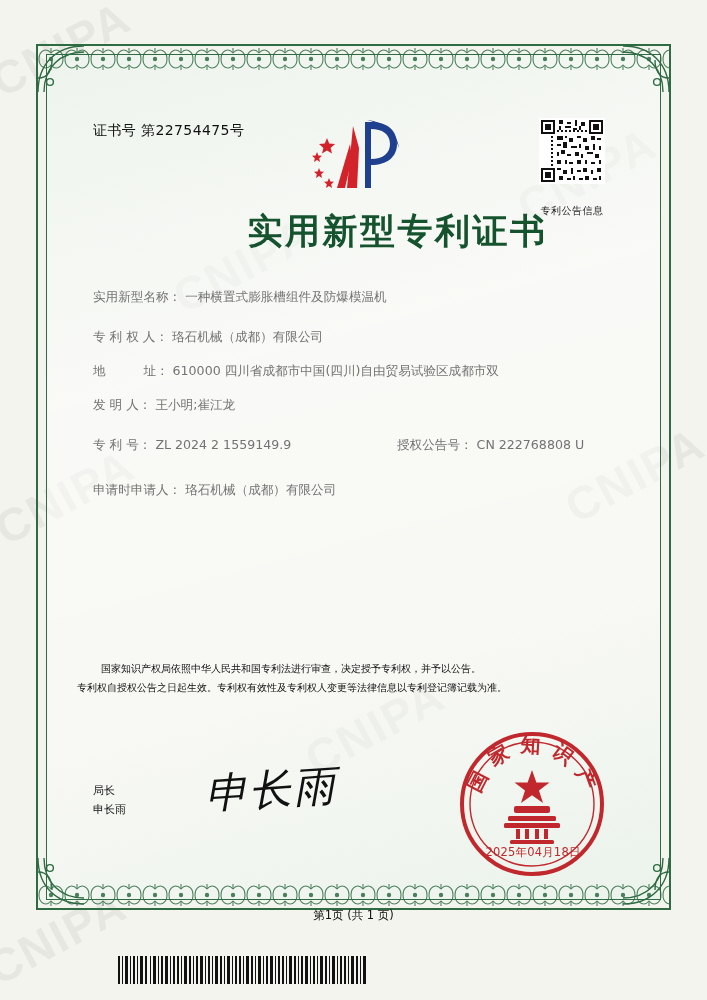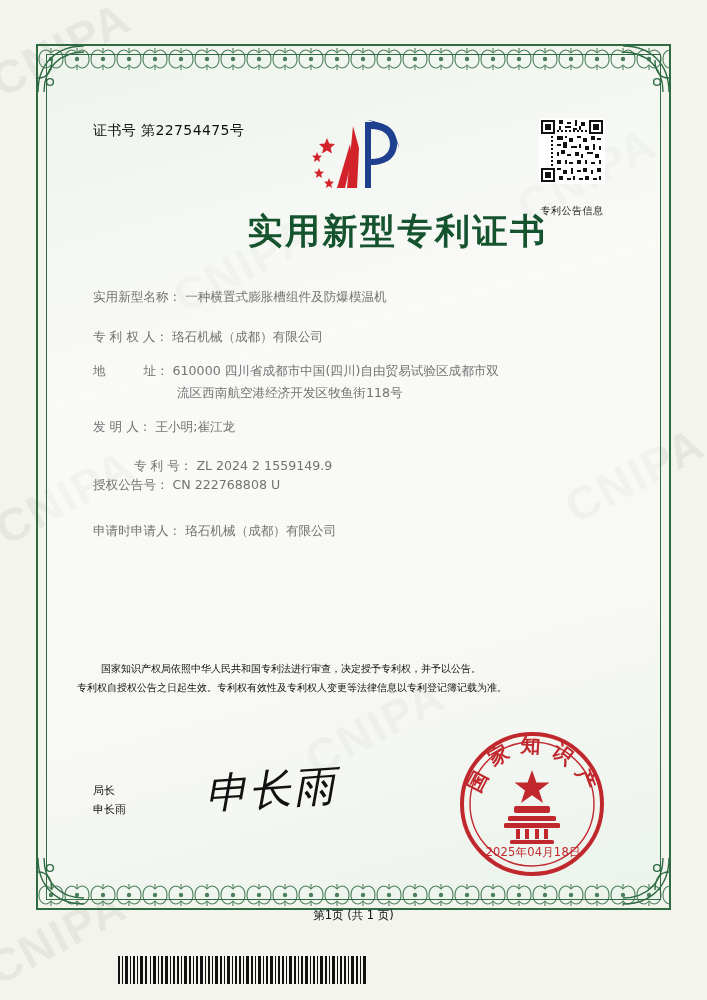--- a/index.html
+++ b/index.html
@@ -125,21 +125,21 @@
     width: 530px;
     font-size: 12.6px;
     color: #737373;
     line-height: 1.5;
   }
   .row { position: relative; margin-bottom: 15px; }
   .row .lbl { display: inline-block; white-space: pre; }
   .row .val { }
 
   .row-two { position: relative; }
-  .row-two .left { display: inline-block; width: 300px; margin-left: 41px; }
+  .row-two .left { display: inline-block; width: 300px; }
   .row-two .right { display: inline-block; }
 
   .addr-cont {
     display: block;
     padding-left: 84px;
     margin-top: 3px;
   }
 
   .sep-gap { height: 6px; }
 
@@ -397,21 +397,20 @@
     <div class="sep-gap"></div>
 
     <div class="row">
       <span class="lbl">专 利 权 人：</span>
       <span class="val">珞石机械（成都）有限公司</span>
     </div>
 
     <div class="row">
       <span class="lbl">地　　　址：</span>
       <span class="val">610000 四川省成都市中国(四川)自由贸易试验区成都市双</span>
-      <span class="addr-cont">流区西南航空港经济开发区牧鱼街118号</span>
     </div>
 
     <div class="row">
       <span class="lbl">发 明 人：</span>
       <span class="val">王小明;崔江龙</span>
     </div>
 
     <div class="sep-gap"></div>
 
     <div class="row row-two">

